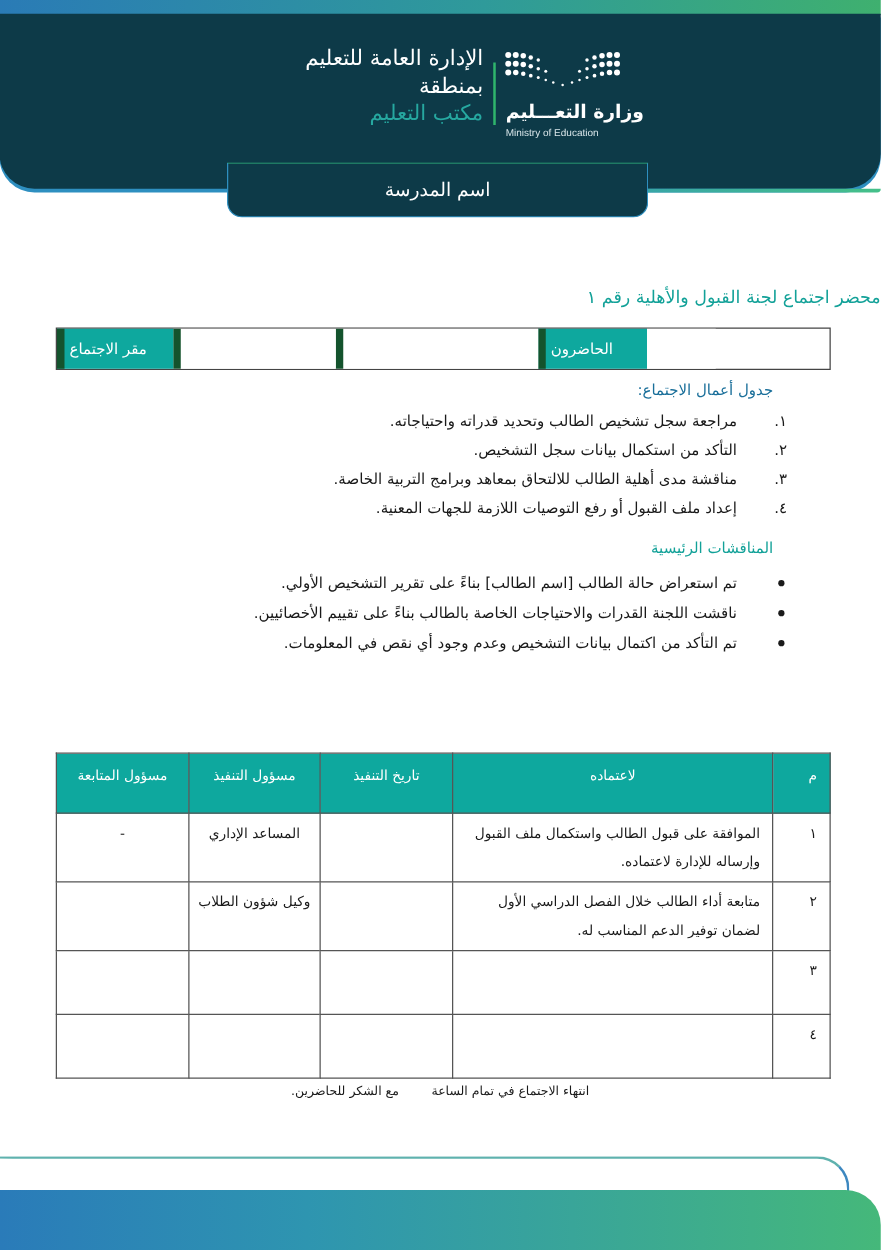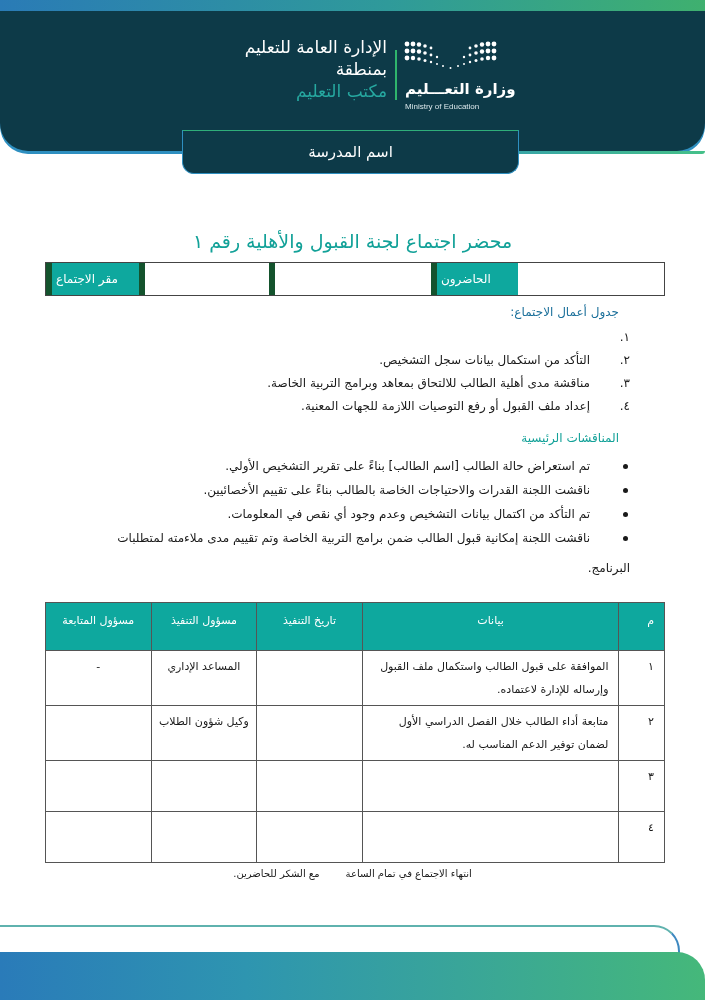--- a/index.html
+++ b/index.html
@@ -24,21 +24,21 @@
   .header-line2 { font-size: 17px; color: #ffffff; white-space: nowrap; }
   .header-line3 { font-size: 17px; color: #26a8a0; white-space: nowrap; }
 
   .school-tab { position: absolute; left: 182px; top: 130px; width: 337px; height: 44px;
     background: #0d3a48; border-radius: 0 0 12px 12px;
     border: 1px solid #2e8fc0; border-top: 1px solid #2fae7a;
     display: flex; align-items: center; justify-content: center; }
   .school-name { font-size: 15px; color: #ffffff; }
 
   
-  .doc-title { position: absolute; left: 0; top: 230px; width: 705px; text-align: center; font-size: 19px; color: #12a198; }
+  .doc-title { position: absolute; left: 0; top: 230px; width: 705px; font-size: 14px; color: #12a198; }
 
   
   .info-table { position: absolute; left: 45px; top: 262px; width: 620px; height: 34px;
     border: 1px solid #444; display: flex; flex-direction: row-reverse; }
   .info-cell { height: 100%; border-left: 6px solid #14532d; display: flex; align-items: center; font-size: 12px; padding: 0 4px; }
   .info-cell:last-child { border-left: none; }
   .info-cell.label { background: #0ea89e; color: #ffffff; justify-content: flex-end; }
   .info-cell.value { background: #ffffff; }
 
   .section-heading { position: absolute; right: 86px; font-size: 12px; color: #12a198; white-space: nowrap; }
@@ -143,46 +143,45 @@
 <div class="info-table">
   <div class="info-cell label" style="width:93px;">مقر الاجتماع</div>
   <div class="info-cell value" style="width:130px;"></div>
   <div class="info-cell value" style="width:162px;"></div>
   <div class="info-cell label" style="width:87px;">الحاضرون</div>
   <div class="info-cell value" style="width:55px;"></div>
 </div>
 
 <div class="section-heading agenda-heading">جدول أعمال الاجتماع:</div>
 <ul class="numbered" style="top:326px;">
-  <li><span class="num">١.</span></li>
+  <li><span class="num">١.</span><span>مراجعة سجل تشخيص الطالب وتحديد قدراته واحتياجاته.</span></li>
   <li><span class="num">٢.</span><span>التأكد من استكمال بيانات سجل التشخيص.</span></li>
   <li><span class="num">٣.</span><span>مناقشة مدى أهلية الطالب للالتحاق بمعاهد وبرامج التربية الخاصة.</span></li>
   <li><span class="num">٤.</span><span>إعداد ملف القبول أو رفع التوصيات اللازمة للجهات المعنية.</span></li>
 </ul>
 
 <div class="section-heading discussion-heading">المناقشات الرئيسية</div>
 <ul class="bullets" style="top:454px;">
   <li><span class="dot"></span><span>تم استعراض حالة الطالب [اسم الطالب] بناءً على تقرير التشخيص الأولي.</span></li>
   <li><span class="dot"></span><span>ناقشت اللجنة القدرات والاحتياجات الخاصة بالطالب بناءً على تقييم الأخصائيين.</span></li>
   <li><span class="dot"></span><span>تم التأكد من اكتمال بيانات التشخيص وعدم وجود أي نقص في المعلومات.</span></li>
-  <li><span class="dot"></span><span>ناقشت اللجنة إمكانية قبول الطالب ضمن برامج التربية الخاصة وتم تقييم مدى ملاءمته لمتطلبات</span><span class="wrap-line" style="margin-top:6px;">البرنامج.</span></li>
 </ul>
 
 <table class="rec-table">
   <colgroup>
     <col style="width:44px;">
     <col style="width:248px;">
     <col style="width:102px;">
     <col style="width:102px;">
     <col style="width:102px;">
   </colgroup>
   <thead>
     <tr>
       <th class="h-num">م</th>
-      <th>بيانات</th>
+      <th>لاعتماده</th>
       <th>تاريخ التنفيذ</th>
       <th>مسؤول التنفيذ</th>
       <th>مسؤول المتابعة</th>
     </tr>
   </thead>
   <tbody>
     <tr class="r-big">
       <td class="c-num">١</td>
       <td class="c-rec">الموافقة على قبول الطالب واستكمال ملف القبول وإرساله للإدارة لاعتماده.</td>
       <td class="c-ctr"></td>

